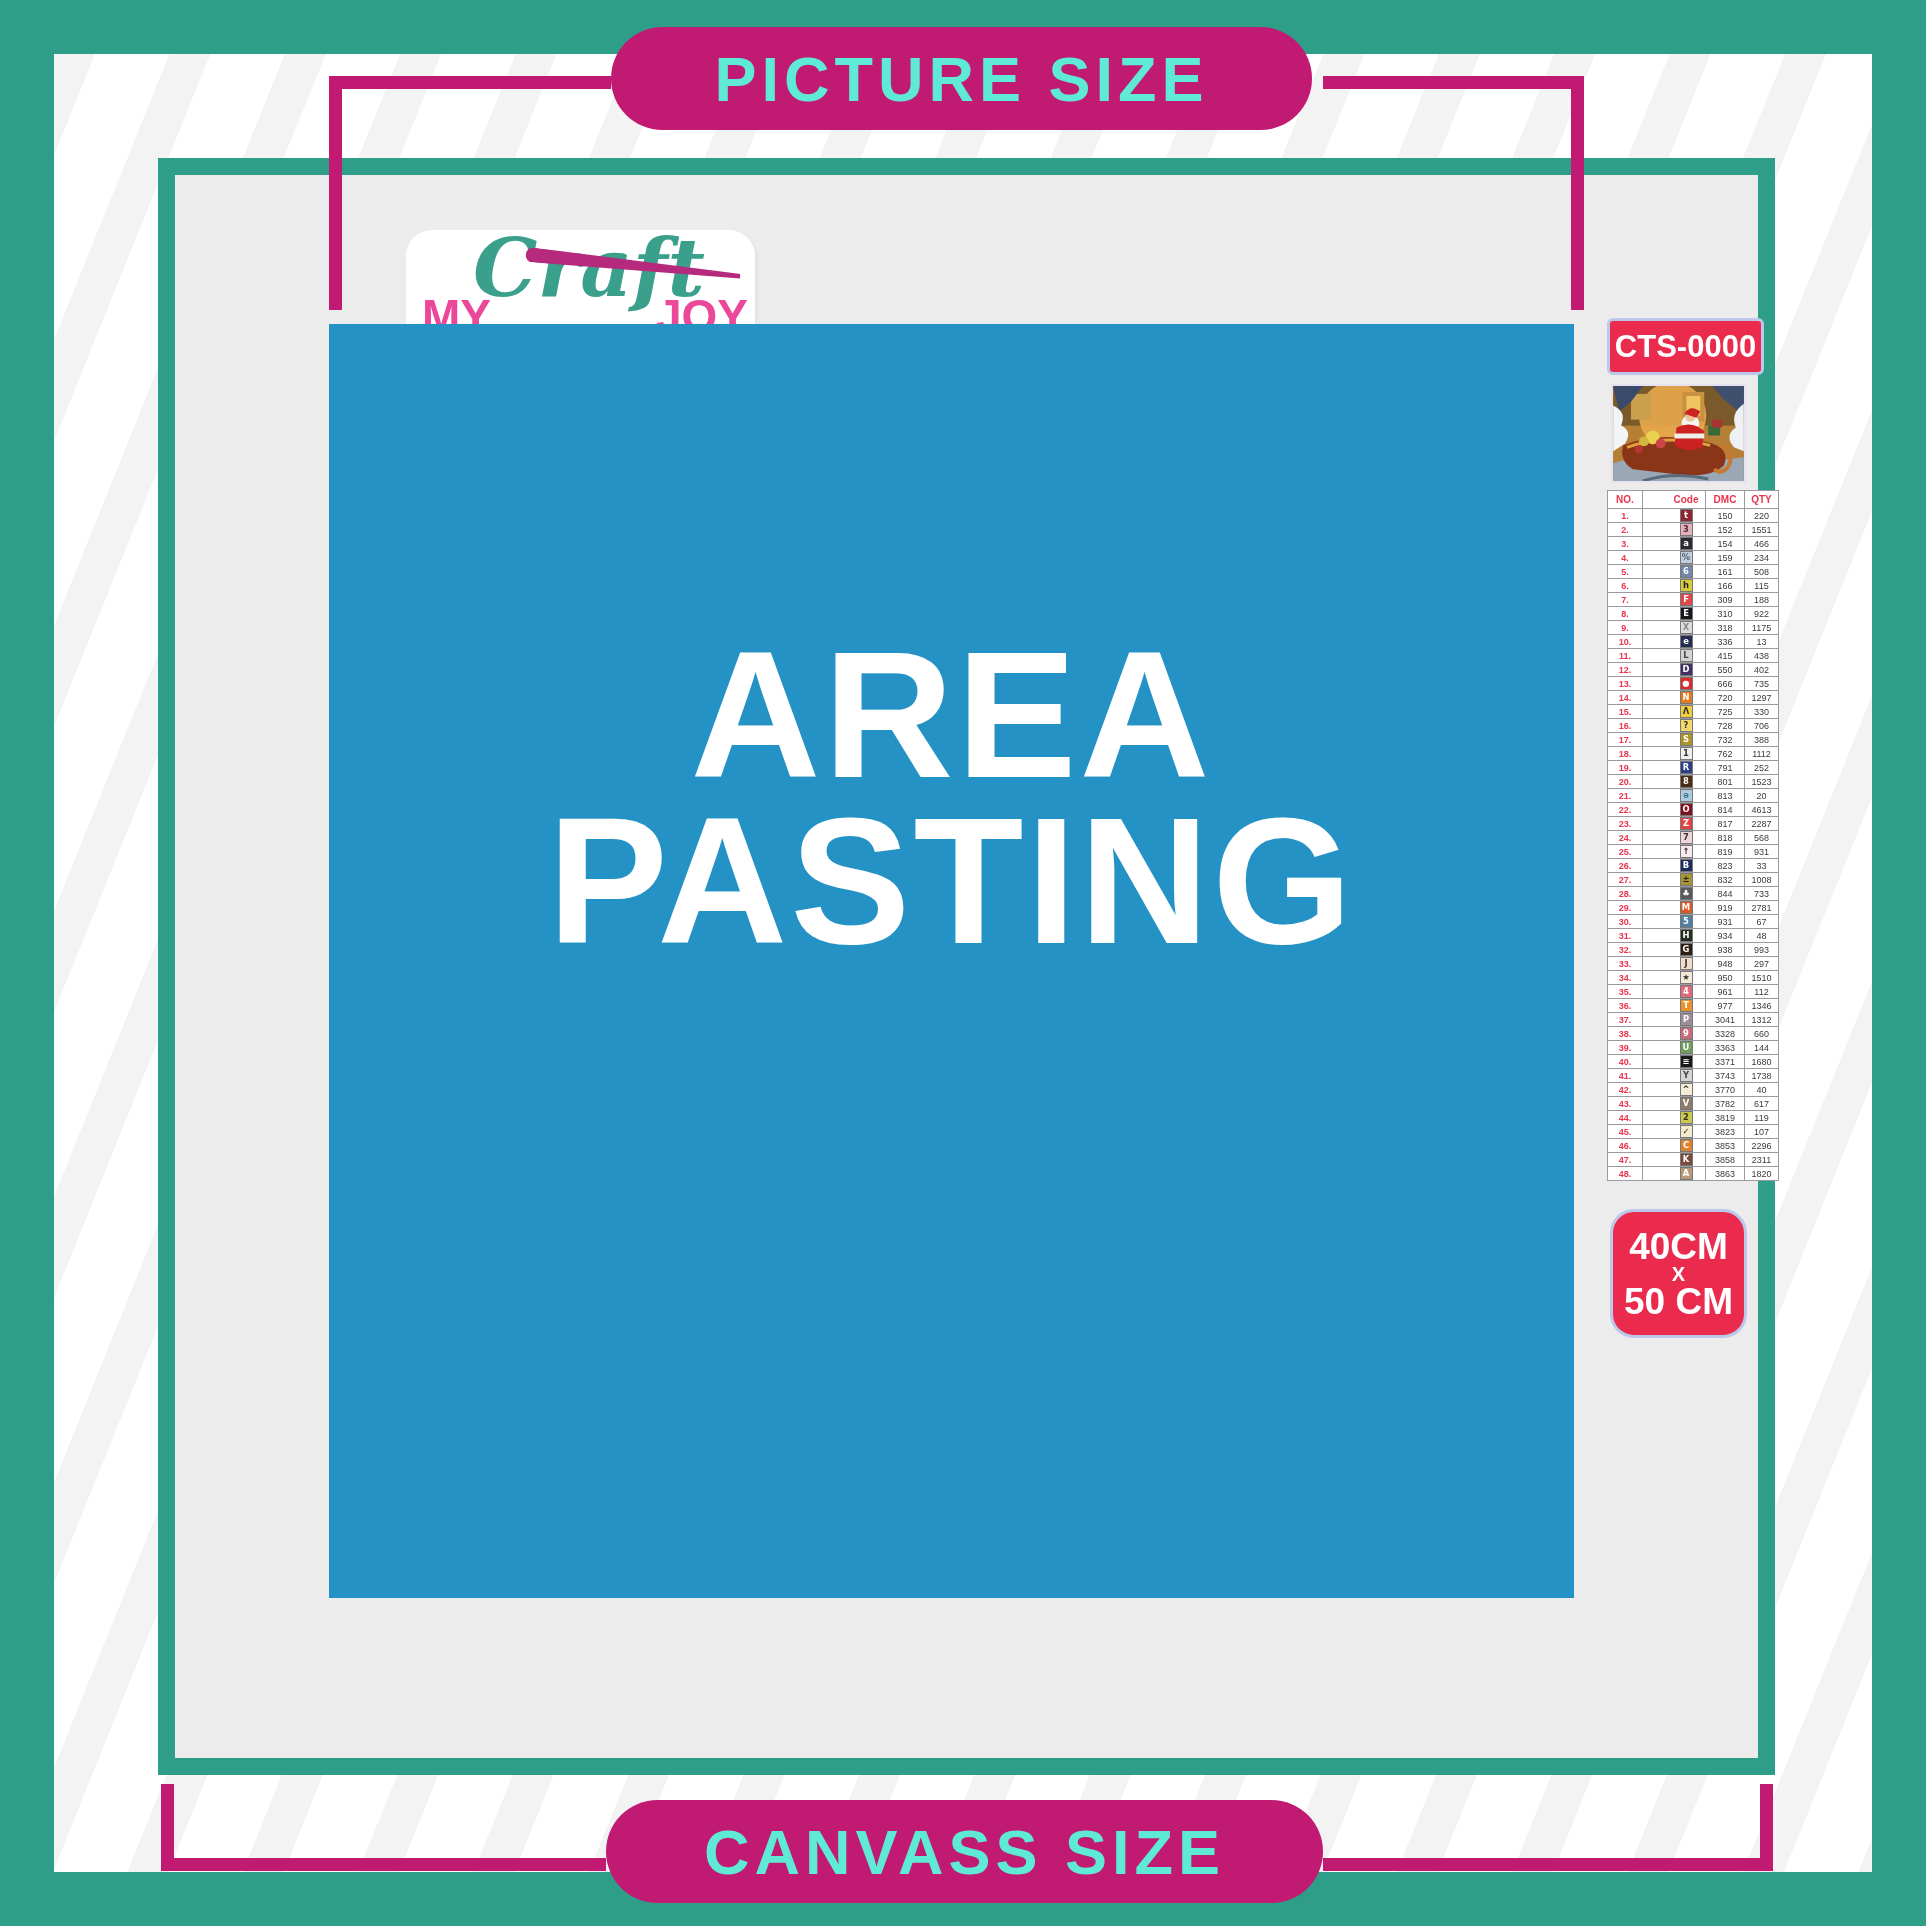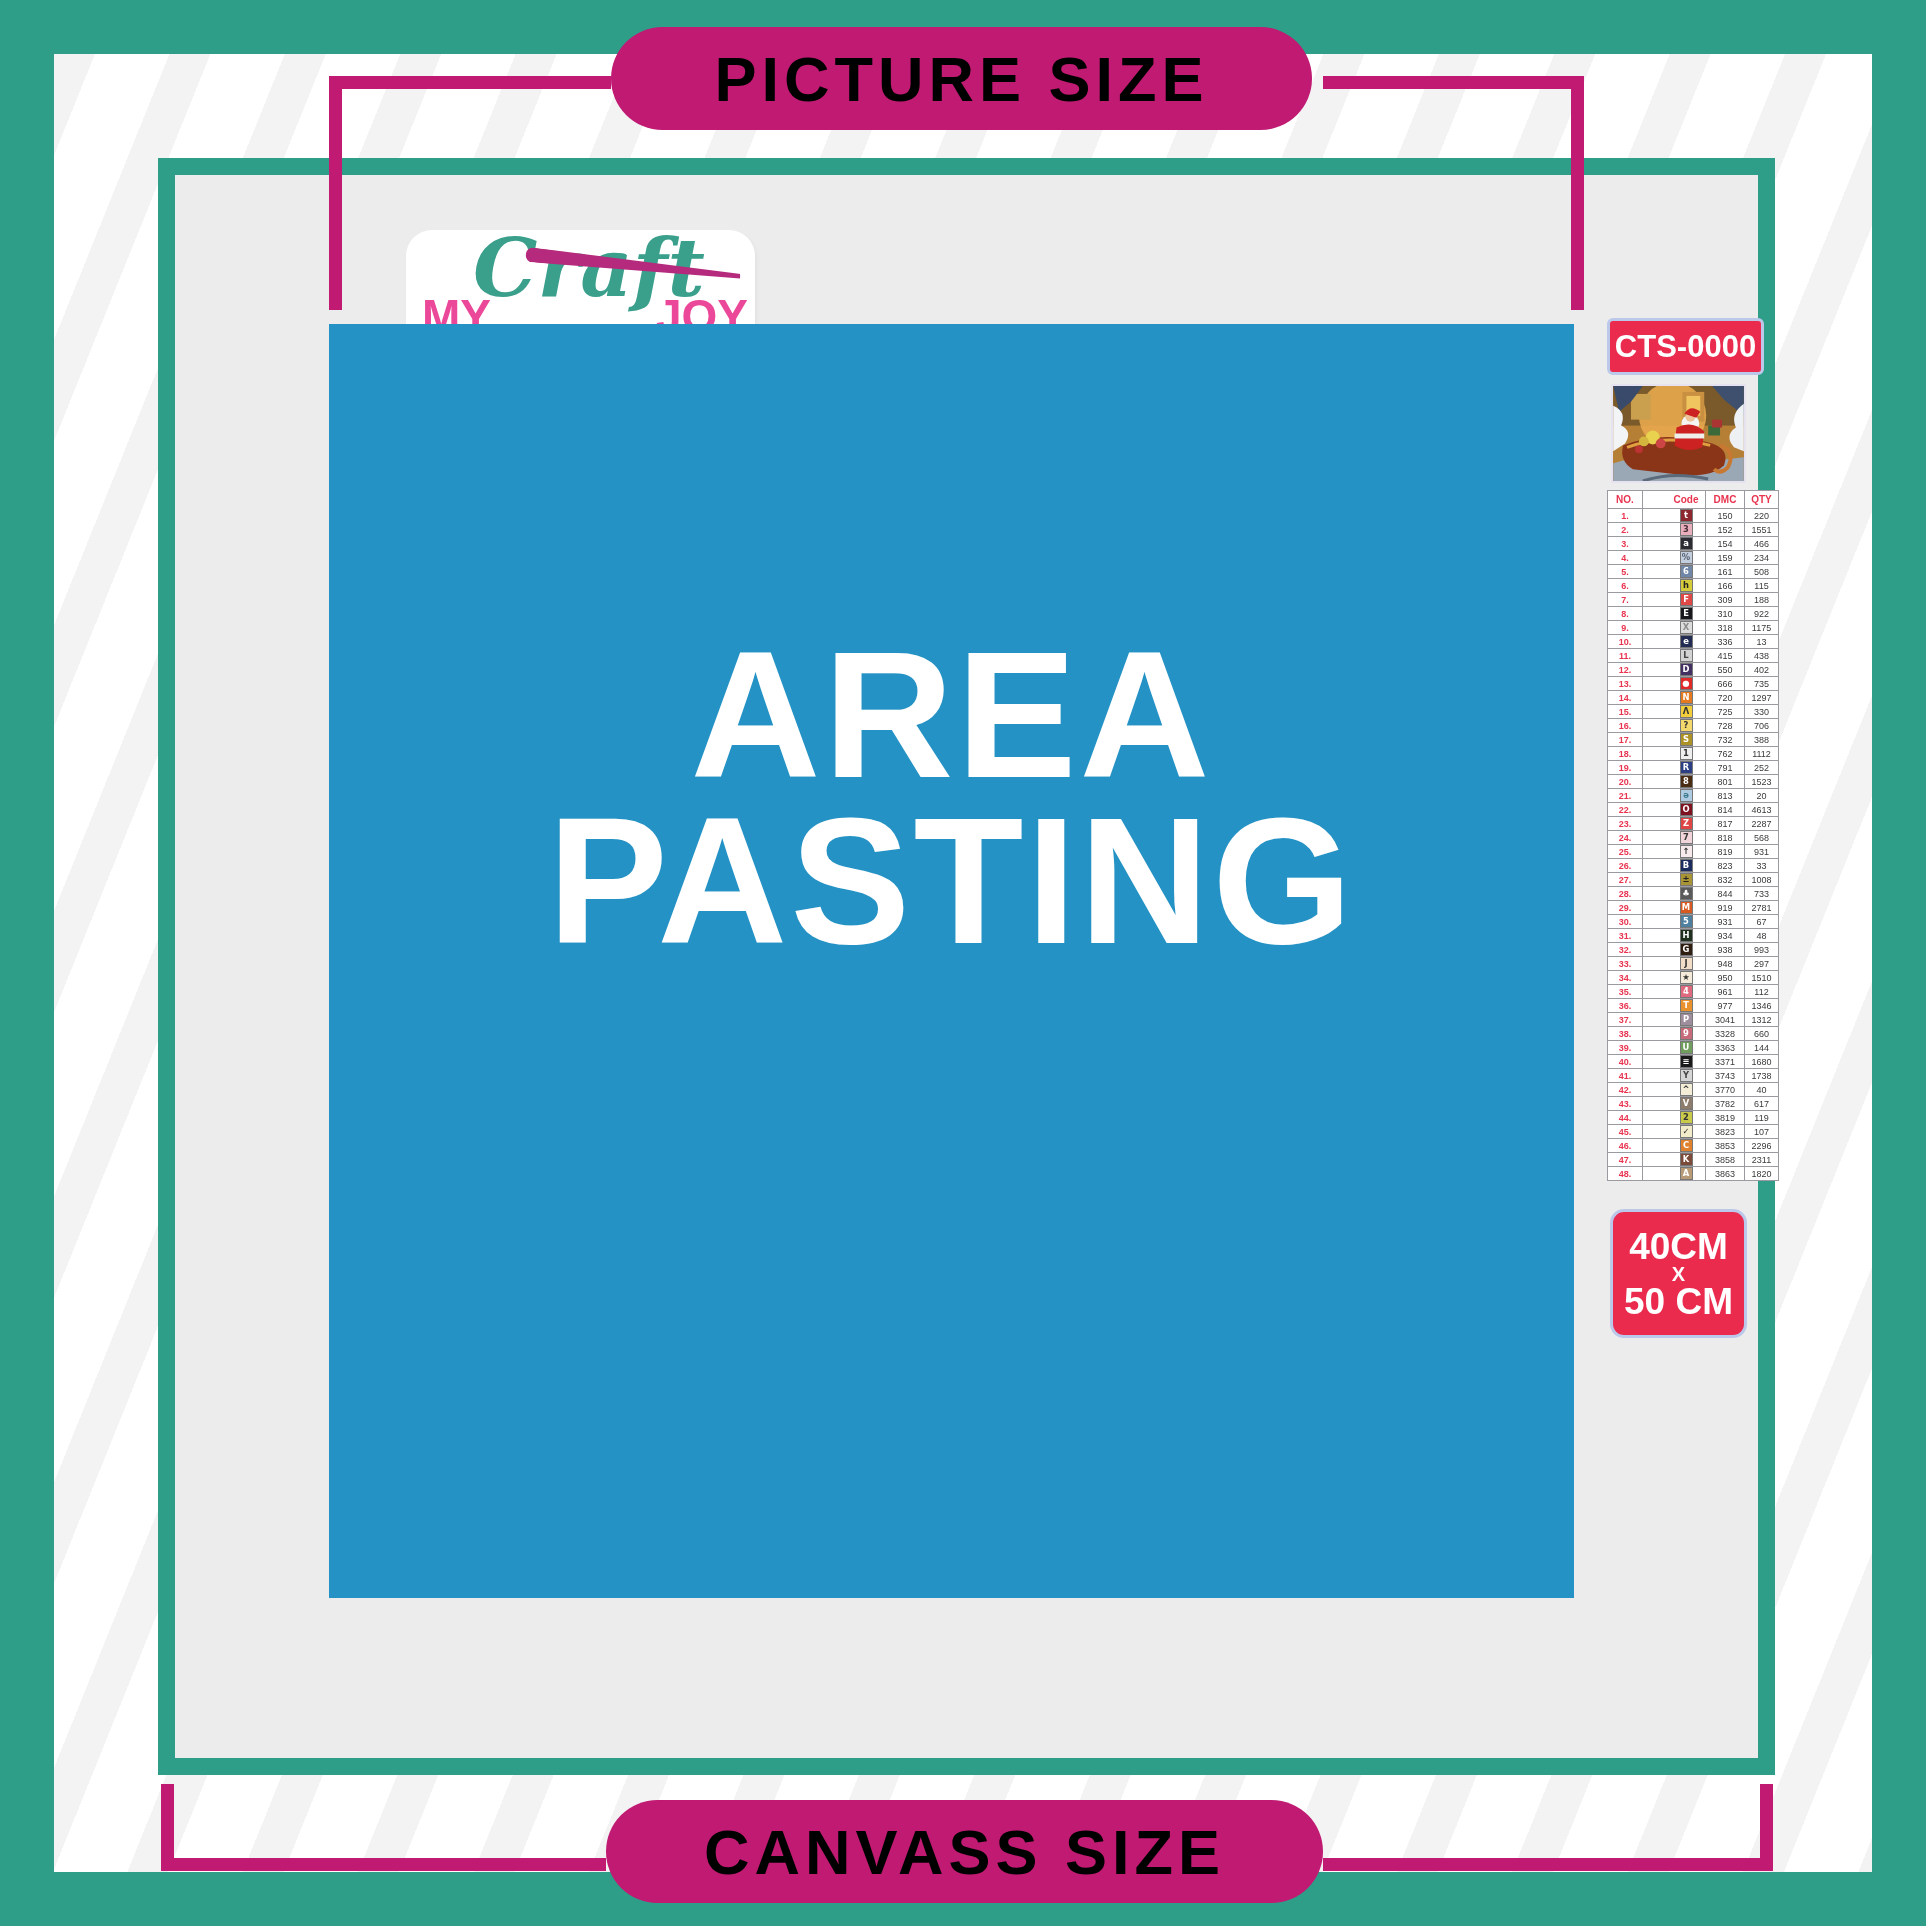--- a/index.html
+++ b/index.html
@@ -34,21 +34,21 @@
     letter-spacing:3px;text-align:center;
   }
 
   
   .mline{background:#c01a73;}
 
   
   .pill{
     background:#c01a73;border-radius:59px;
     display:flex;align-items:center;justify-content:center;
-    color:#000000;font-weight:bold;font-size:63px;letter-spacing:5px;
+    color:#5eead4;font-weight:bold;font-size:63px;letter-spacing:5px;
   }
   .pill-top{left:611px;top:27px;width:701px;height:103px;}
   .pill-bottom{left:606px;top:1800px;width:717px;height:103px;}
 
   
   .logo{
     left:354px;top:178px;width:345px;height:117px;
     background:#ffffff;border-radius:24px;
     box-shadow:0 0 0 2px #ffffff, 2px 3px 6px rgba(0,0,0,0.08);
   }
@@ -76,21 +76,21 @@
   .sku{
     left:1608px;top:319px;width:157px;height:57px;border-radius:6px;
     display:flex;align-items:center;justify-content:center;
     font-size:31px;letter-spacing:0px;
   }
   .thumb{
     left:1612px;top:384px;width:135px;height:99px;
     border:2px solid #e6e2f0;box-sizing:border-box;background:#c98f3e;
   }
   .size-badge{
-    left:1611px;top:1210px;width:137px;height:129px;border-radius:14px;
+    left:1611px;top:1210px;width:137px;height:129px;border-radius:24px;
     display:flex;flex-direction:column;align-items:center;justify-content:center;
     line-height:1.0;
   }
   .size-badge .big{font-size:37px;}
   .size-badge .mid{font-size:20px;line-height:0.9;}
 
   
   .dmc-table{
     left:1608px;top:490px;width:142px;
     border-collapse:collapse;background:#ffffff;table-layout:fixed;

